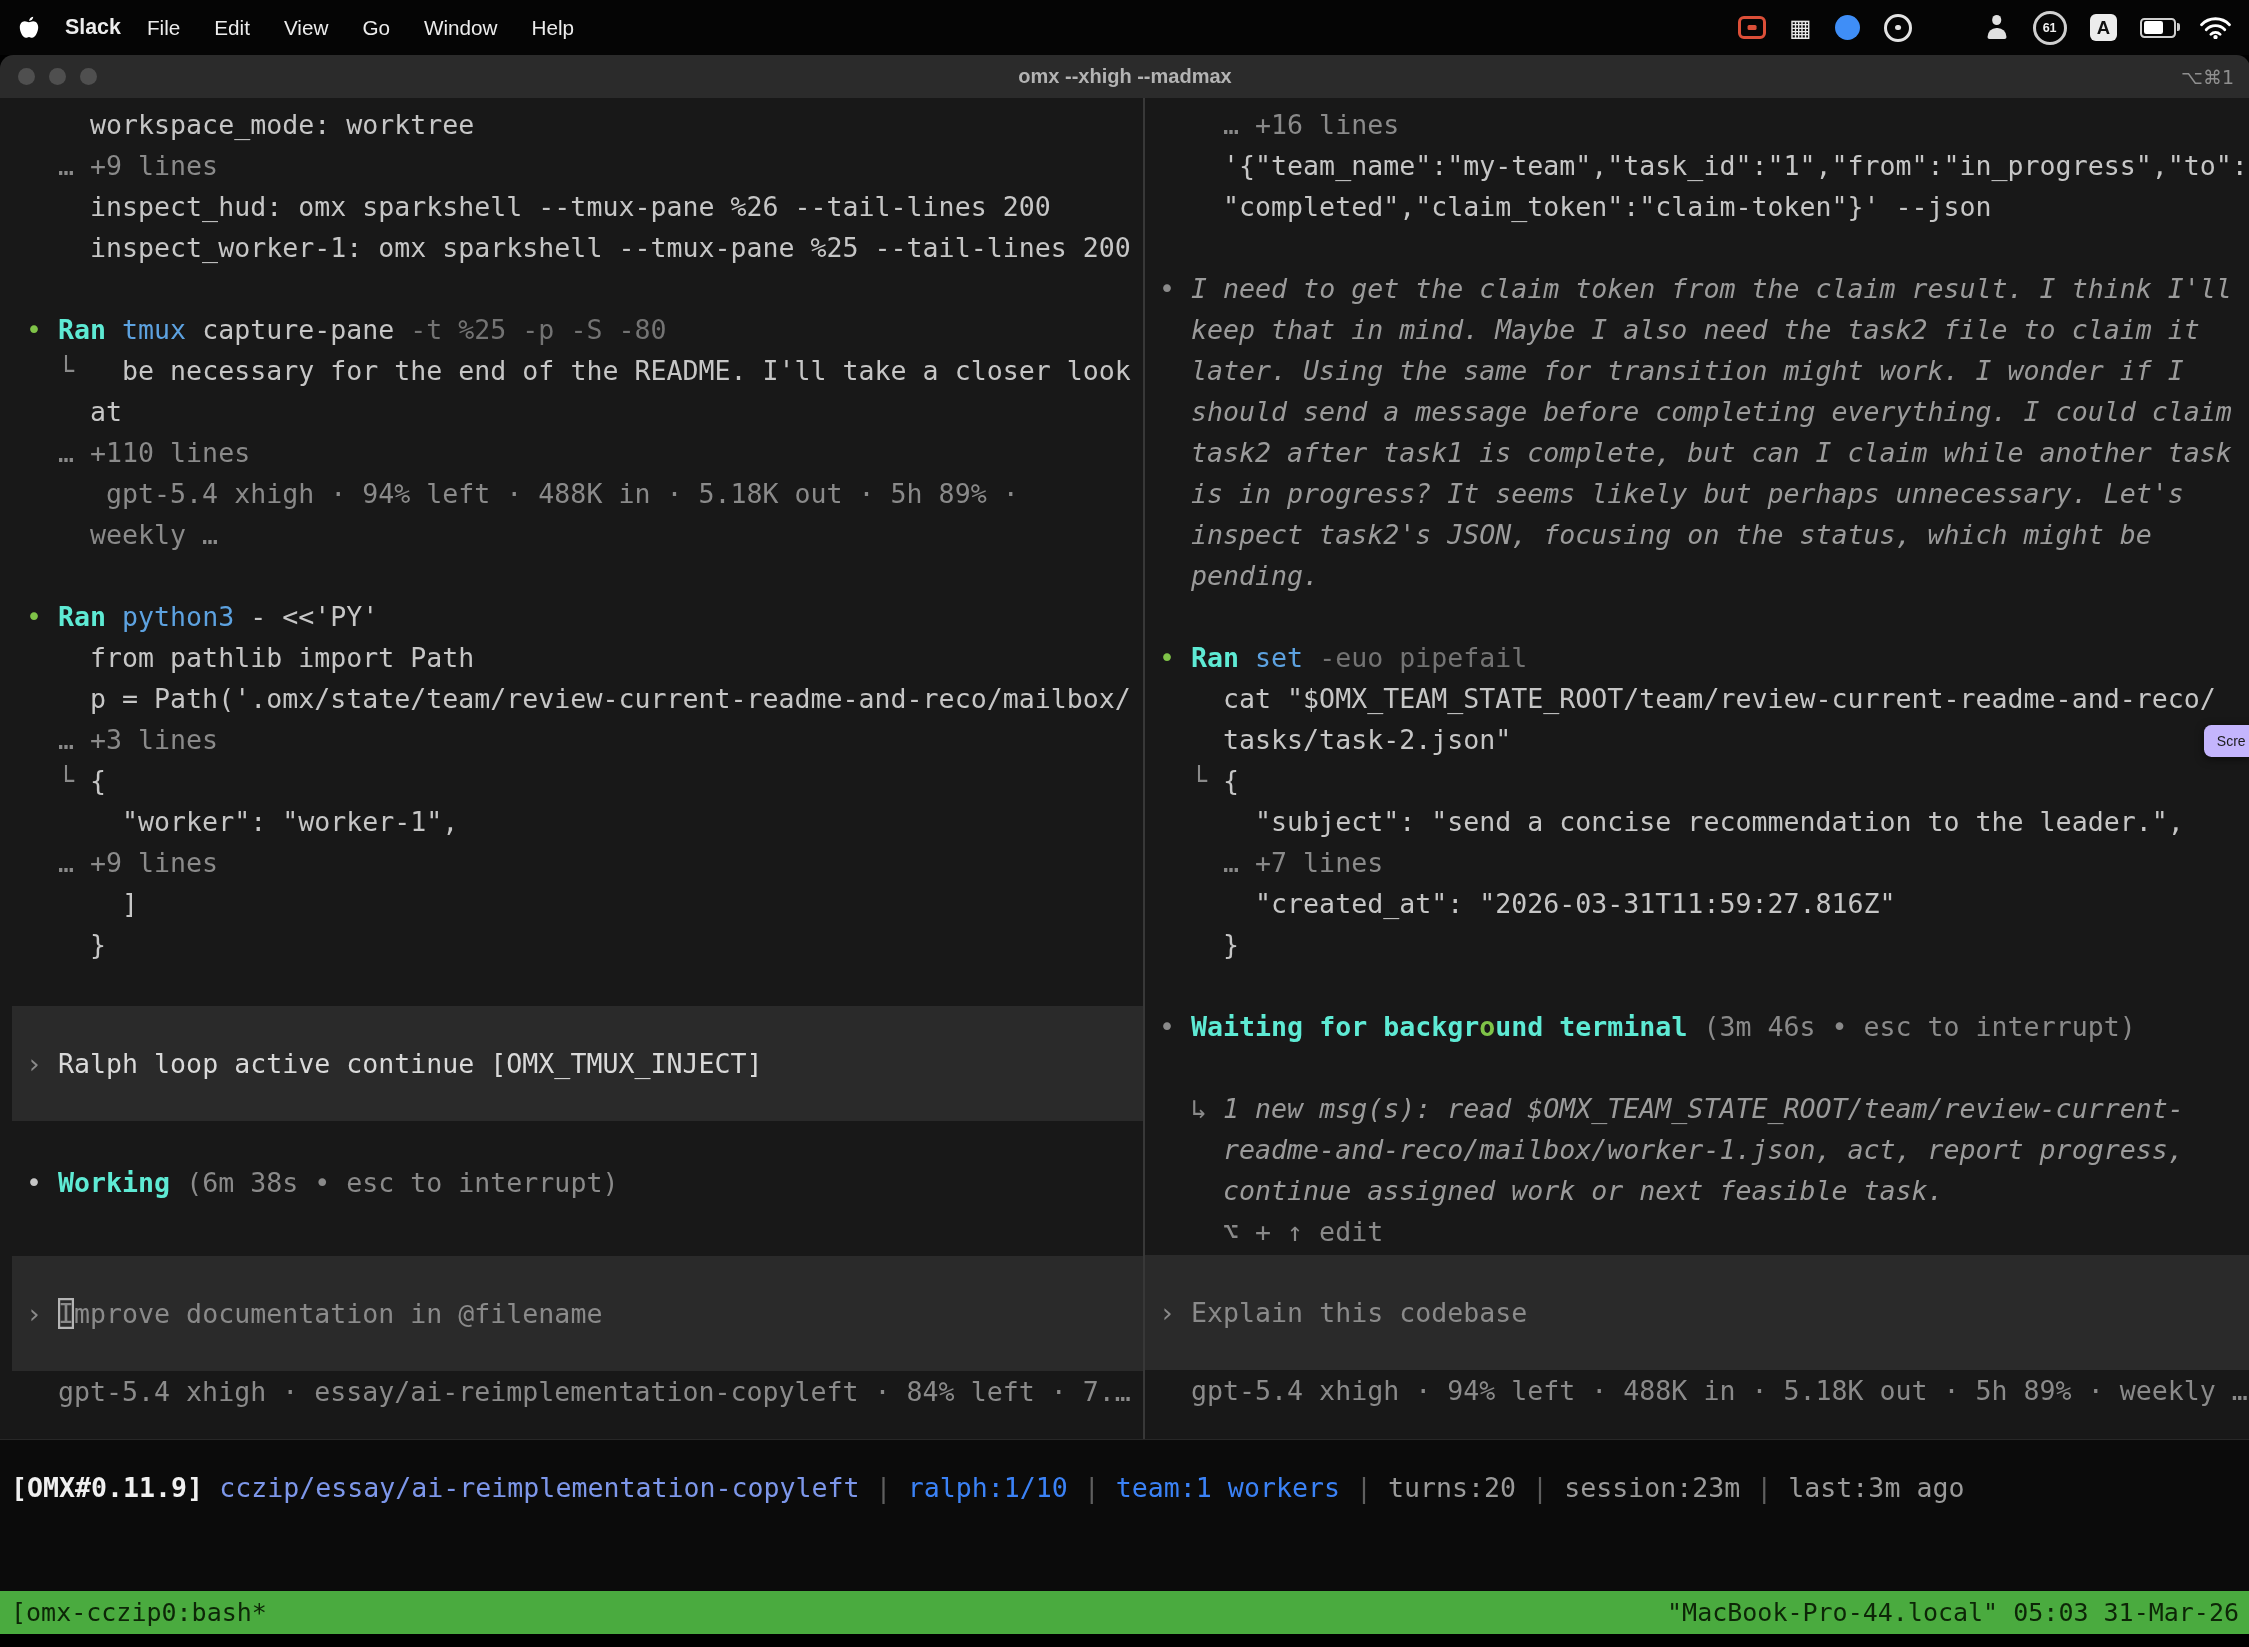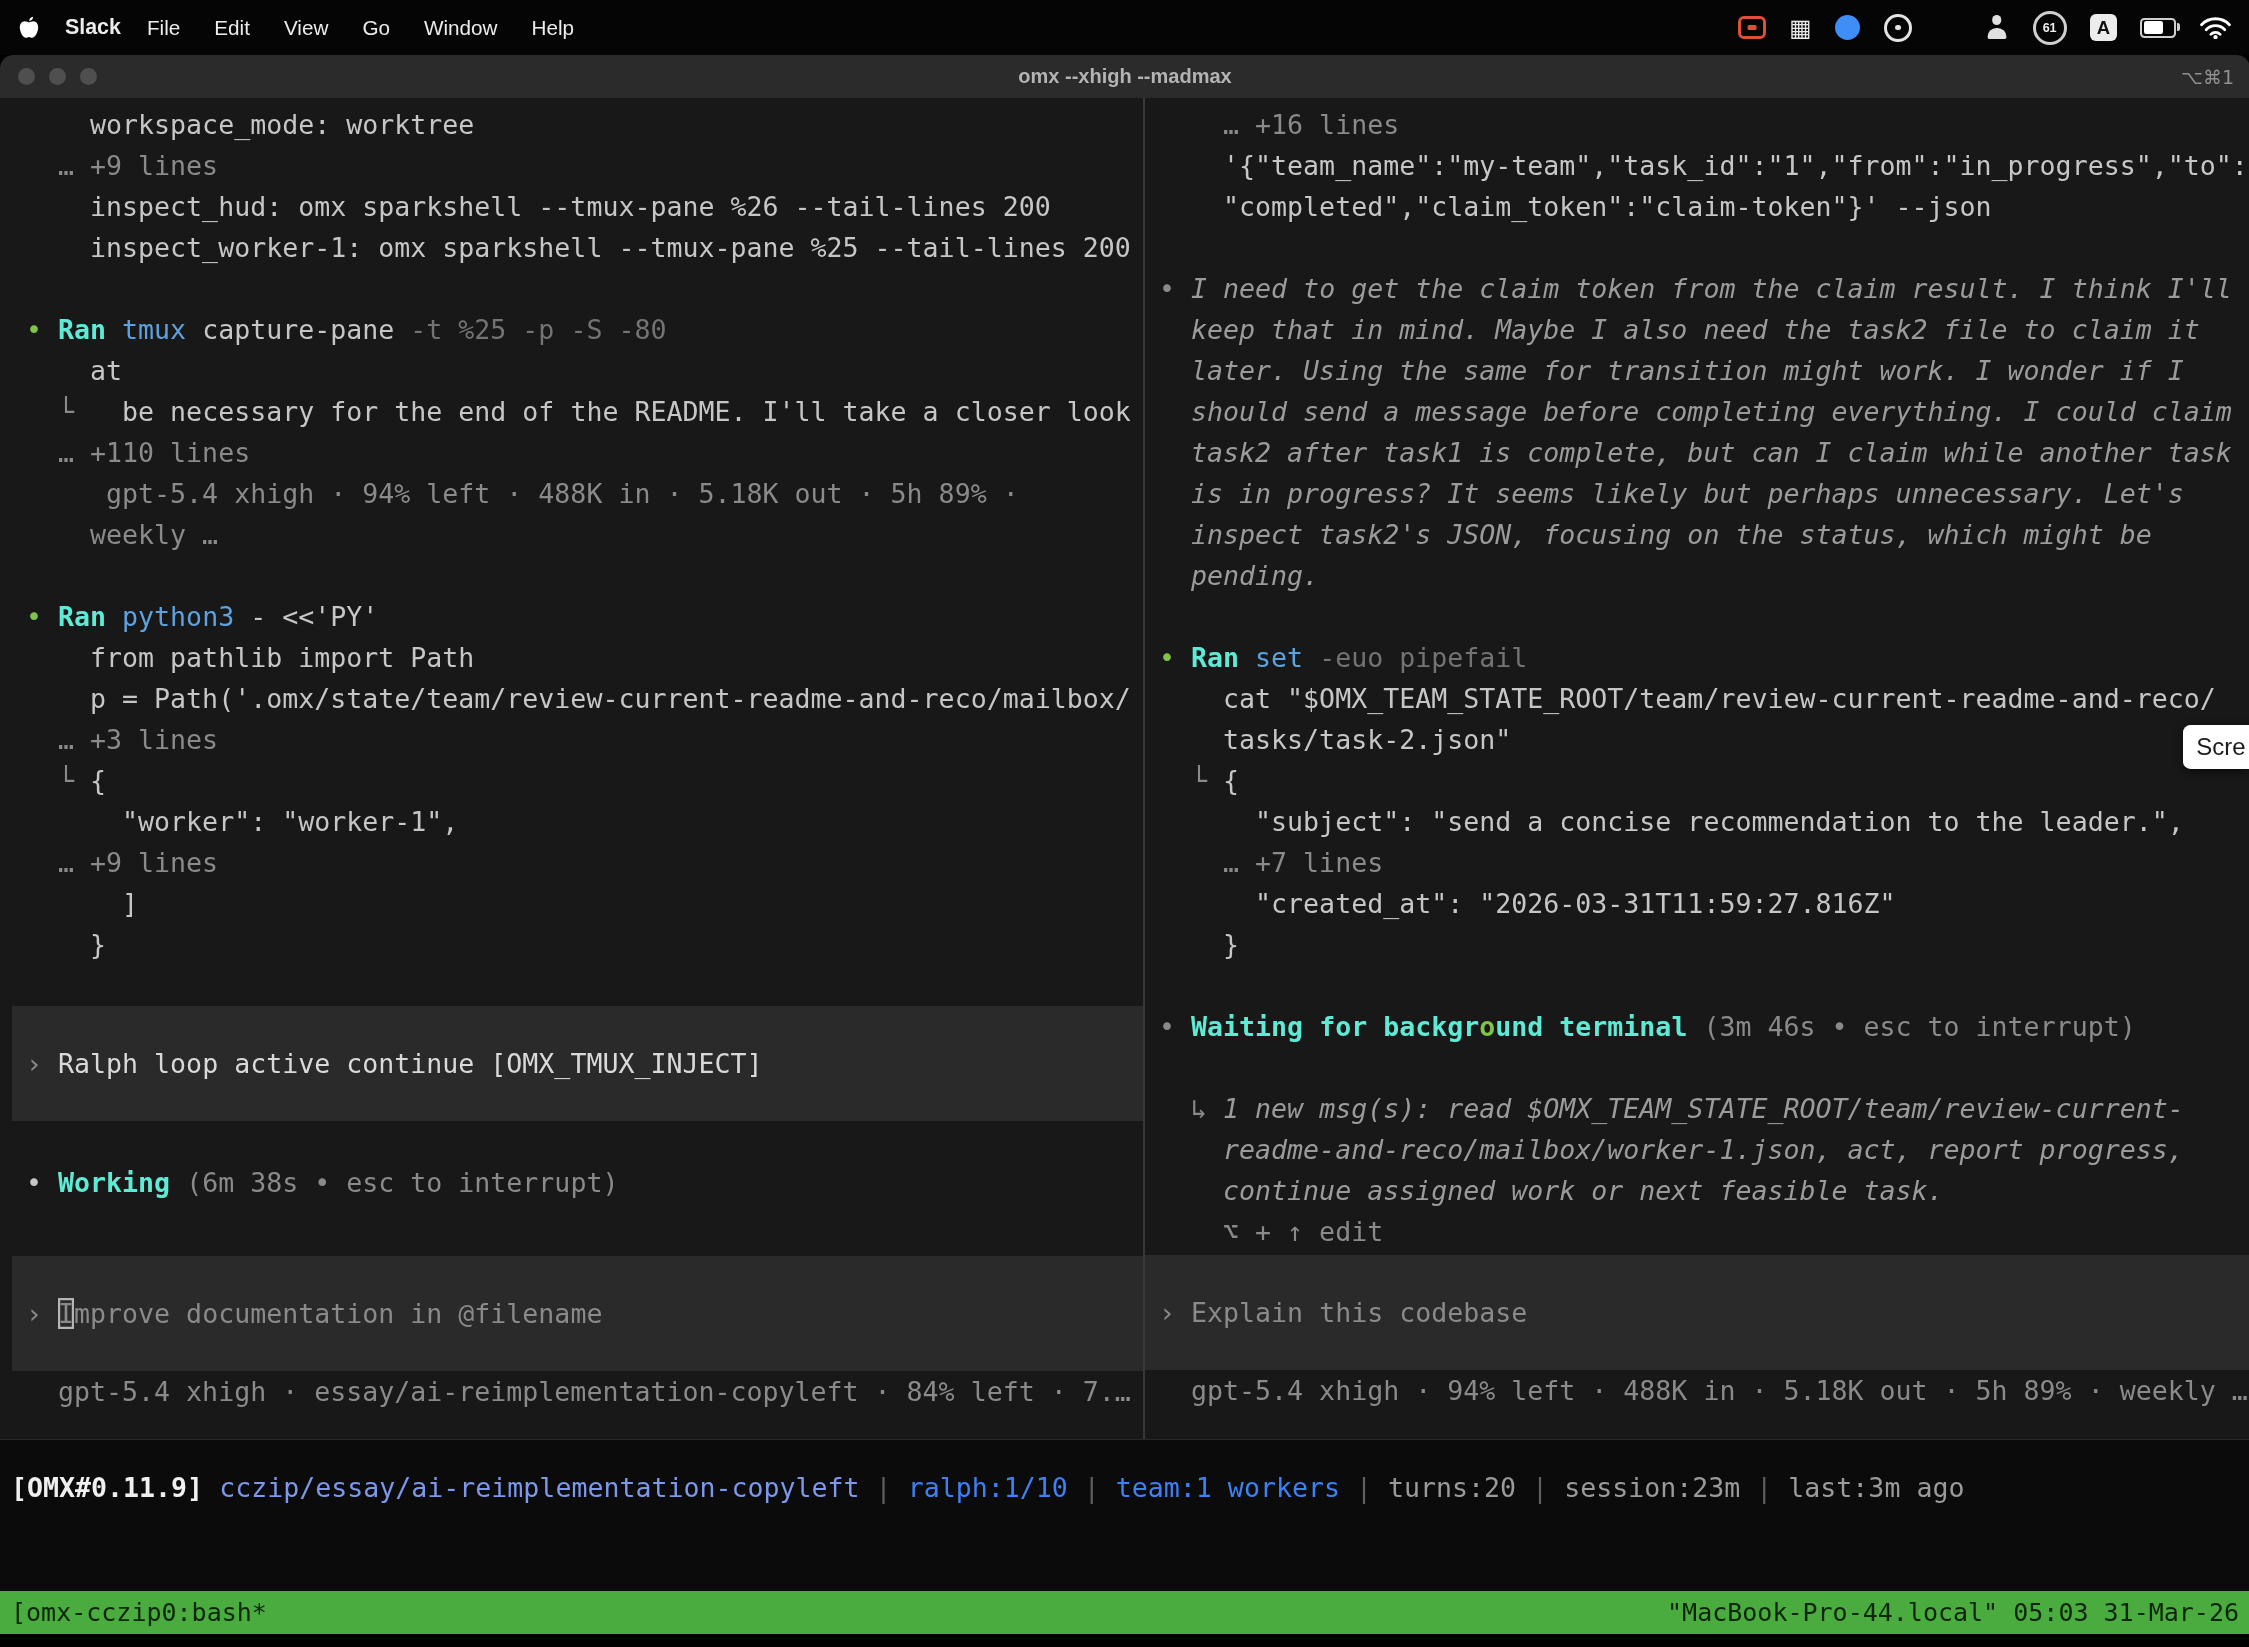--- a/index.html
+++ b/index.html
@@ -79,22 +79,22 @@
   .st-green{color:#3b82f6;}
   .st-dim{color:#9a9a9a;}
   .st-sep{color:#5f5f5f;}
 
   
   .tmuxbar{height:43px;background:#4aab3f;display:flex;align-items:center;justify-content:space-between;
            padding:0 11px;font-family:"DejaVu Sans Mono",monospace;font-size:25px;color:#0d2607;}
   .bottom-strip{height:14.8px;background:#000;}
 
   
-  .edge-overlay{position:absolute;top:725px;right:0;background:#ffffff;color:#1c1c1c;
-                font-size:24px;padding:8px 4.4px 8px 13.3px;border-radius:7.4px 0 0 7.4px;
+  .edge-overlay{position:absolute;top:725px;right:0;background:#c4b5fd;color:#1c1c1c;
+                font-size:14px;padding:8px 4.4px 8px 13.3px;border-radius:7.4px 0 0 7.4px;
                 box-shadow:0 2.2px 8.9px rgba(0,0,0,.55);}
 </style>
 </head>
 <body>
 
 <div class="screen">
 
   <div class="menubar">
     <div class="mb-left">
       <span style="display:flex;align-items:center;">
@@ -145,22 +145,22 @@
   </div>
 
   <div class="panes">
     <div class="pane pane-left" id="pane-left">
         <div class="line"><span class="fg">    workspace_mode: worktree</span></div>
         <div class="line"><span class="dim">  … +9 lines</span></div>
         <div class="line"><span class="fg">    inspect_hud: omx sparkshell --tmux-pane %26 --tail-lines 200</span></div>
         <div class="line"><span class="fg">    inspect_worker-1: omx sparkshell --tmux-pane %25 --tail-lines 200</span></div>
         <div class="line"></div>
         <div class="line"><span class="green">• </span><span class="bold">Ran </span><span class="blue">tmux </span><span class="fg">capture-pane </span><span class="red">-t %25 -p -S -80</span></div>
+        <div class="line"><span class="dim">  └   </span><span class="fg">be necessary for the end of the README. I'll take a closer look</span></div>
         <div class="line"><span class="fg">    at</span></div>
-        <div class="line"><span class="dim">  └   </span><span class="fg">be necessary for the end of the README. I'll take a closer look</span></div>
         <div class="line"><span class="dim">  … +110 lines</span></div>
         <div class="line"><span class="dim">     gpt-5.4 xhigh · 94% left · 488K in · 5.18K out · 5h 89% ·</span></div>
         <div class="line"><span class="dim">    weekly …</span></div>
         <div class="line"></div>
         <div class="line"><span class="green">• </span><span class="bold">Ran </span><span class="blue">python3 </span><span class="fg">- &lt;&lt;'PY'</span></div>
         <div class="line"><span class="fg">    from pathlib import Path</span></div>
         <div class="line"><span class="fg">    p = Path('.omx/state/team/review-current-readme-and-reco/mailbox/</span></div>
         <div class="line"><span class="dim">  … +3 lines</span></div>
         <div class="line"><span class="dim">  └ </span><span class="fg">{</span></div>
         <div class="line"><span class="fg">      "worker": "worker-1",</span></div>

